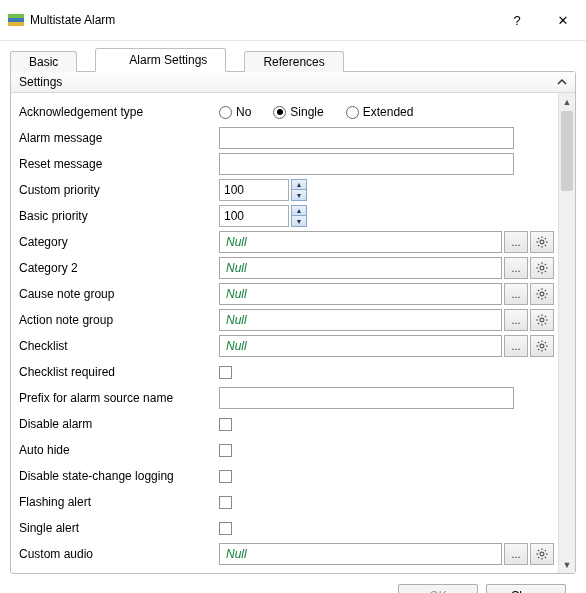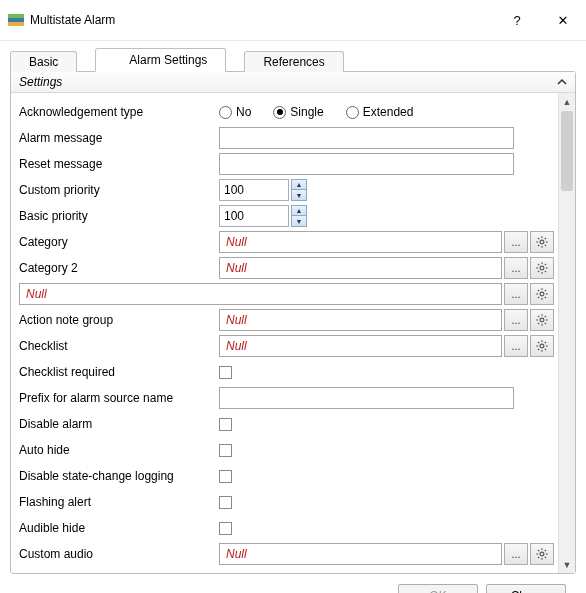--- a/index.html
+++ b/index.html
@@ -74,21 +74,20 @@
     background:#fff;
     position:relative;
   }
 
   .section-header {
     display:flex;
     align-items:center;
     background: linear-gradient(#fdfdfd,#f2f2f2);
     border-bottom:1px solid #d8d8d8;
     padding:3px 6px 3px 8px;
-    font-style:italic;
   }
   .section-header .label { flex:1 1 auto; }
   .section-header .collapse {
     width:14px; height:14px;
     display:flex; align-items:center; justify-content:center;
   }
 
   .props-area {
     display:flex;
   }
@@ -165,21 +164,21 @@
   }
   .spin .btns .sb.down { border-top:none; }
 
   .refbox {
     flex:1 1 auto;
     height:22px;
     border:1px solid #a6a6a6;
     background:#fff;
     display:flex; align-items:center;
     padding:0 6px;
-    color:#b91c1c;
+    color:#15803d;
     font-style:italic;
   }
   .mini {
     width:24px; height:22px;
     border:1px solid #adadad;
     background:linear-gradient(#f7f7f7,#e6e6e6);
     display:flex; align-items:center; justify-content:center;
     font-size:11px; color:#333;
   }
   .mini.gear svg { width:14px; height:14px; }
@@ -355,20 +354,21 @@
                     <line x1="11.2" y1="11.2" x2="12.6" y2="12.6"></line>
                     <line x1="12.6" y1="3.4" x2="11.2" y2="4.8"></line>
                     <line x1="4.8" y1="11.2" x2="3.4" y2="12.6"></line>
                   </g>
                 </svg>
               </div>
           </div>
         </div>
 
         <div class="row">
+          <div class="name">Cause note group</div>
           <div class="val">
             <div class="refbox">
                 <span>Null</span>
               </div>
             <div class="mini">
                 <span>...</span>
               </div>
             <div class="mini gear">
                 <svg viewBox="0 0 16 16">
                   <circle cx="8" cy="8" r="2.2" fill="none" stroke="#555" stroke-width="1.3"></circle>
@@ -477,21 +477,21 @@
         </div>
 
         <div class="row">
           <div class="name">Flashing alert</div>
           <div class="val">
               <div class="chk"></div>
             </div>
         </div>
 
         <div class="row">
-          <div class="name">Audible hide</div>
+          <div class="name">Single alert</div>
           <div class="val">
               <div class="chk"></div>
             </div>
         </div>
 
         <div class="row">
           <div class="name">Custom audio</div>
           <div class="val">
             <div class="refbox">
                 <span>Null</span>

